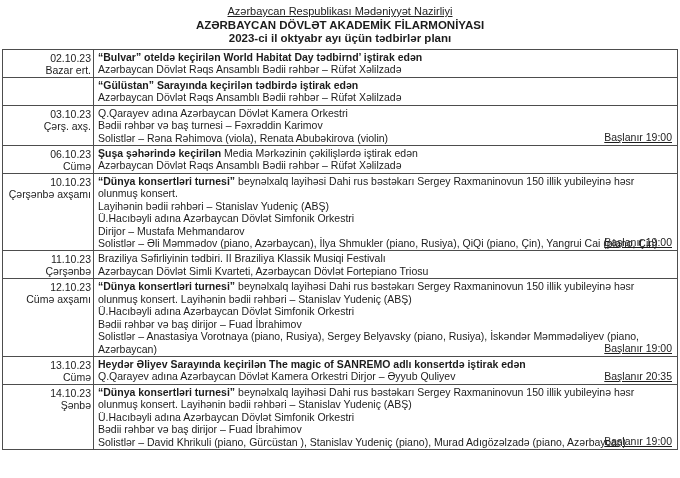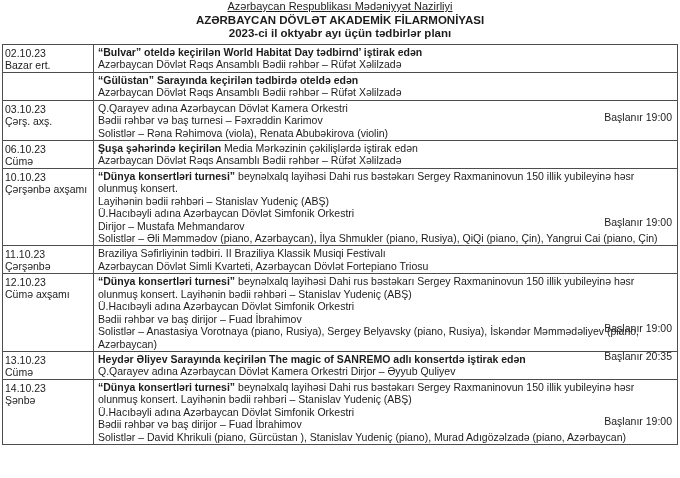--- a/index.html
+++ b/index.html
@@ -2,32 +2,32 @@
 <html><head>
 <meta charset="utf-8">
 <style>
   html, body { margin:0; padding:0; background:#ffffff; }
   body {
     width:680px; min-height:478px;
     font-family:"Liberation Sans", sans-serif;
     color:#1c1c1c;
     -webkit-font-smoothing:antialiased;
   }
-  .doc-header { text-align:center; line-height:13px; }
+  .doc-header { text-align:center; padding-top:5px; line-height:13px; }
   .ministry { font-size:11px; text-decoration:underline; }
   .title { font-size:11.5px; font-weight:bold; margin-top:1px; }
   .subtitle { font-size:11.5px; font-weight:bold; }
 
   table.events { width:676px; margin:4px auto 0 auto; border-collapse:collapse; table-layout:fixed; }
   td { border:1px solid #4d4d4d; vertical-align:top; }
-  td.date-cell { width:86px; text-align:left; font-size:10.5px; padding:2px 2px 1px 2px; line-height:12px; }
+  td.date-cell { width:86px; text-align:right; font-size:10.5px; padding:2px 2px 1px 2px; line-height:12px; }
   td.desc-cell { font-size:10.5px; padding:1px 5px 1px 4px; position:relative; line-height:12.4px; }
   p.line { margin:0; }
   span.b { font-weight:bold;text-align:right; }
-  span.time { position:absolute; right:5px; bottom:17px; white-space:nowrap; }
+  span.time { position:absolute; right:5px; bottom:2px; white-space:nowrap;text-decoration:underline; }
 </style>
 </head>
 <body>
 
 <div class="doc-header">
   <div class="ministry">Azərbaycan Respublikası Mədəniyyət Nazirliyi</div>
   <div class="title">AZƏRBAYCAN DÖVLƏT AKADEMİK FİLARMONİYASI</div>
   <div class="subtitle">2023-ci il oktyabr  ayı üçün tədbirlər planı</div>
 </div>
 
@@ -44,21 +44,21 @@
       <p class="line"><span class="b"></span><span>Azərbaycan Dövlət Rəqs Ansamblı Bədii rəhbər – Rüfət Xəlilzadə</span></p>
     </td>
   </tr>
 
   <tr>
     <td class="date-cell">
       <div></div>
       <div></div>
     </td>
     <td class="desc-cell">
-      <p class="line"><span class="b">“Gülüstan” Sarayında keçirilən tədbirdə oteldə edən</span><span></span></p>
+      <p class="line"><span class="b">“Gülüstan” Sarayında keçirilən tədbirdə iştirak edən</span><span></span></p>
       <p class="line"><span class="b"></span><span>Azərbaycan Dövlət Rəqs Ansamblı Bədii rəhbər – Rüfət Xəlilzadə</span></p>
     </td>
   </tr>
 
   <tr>
     <td class="date-cell">
       <div>03.10.23</div>
       <div>Çərş. axş.</div>
     </td>
     <td class="desc-cell">

